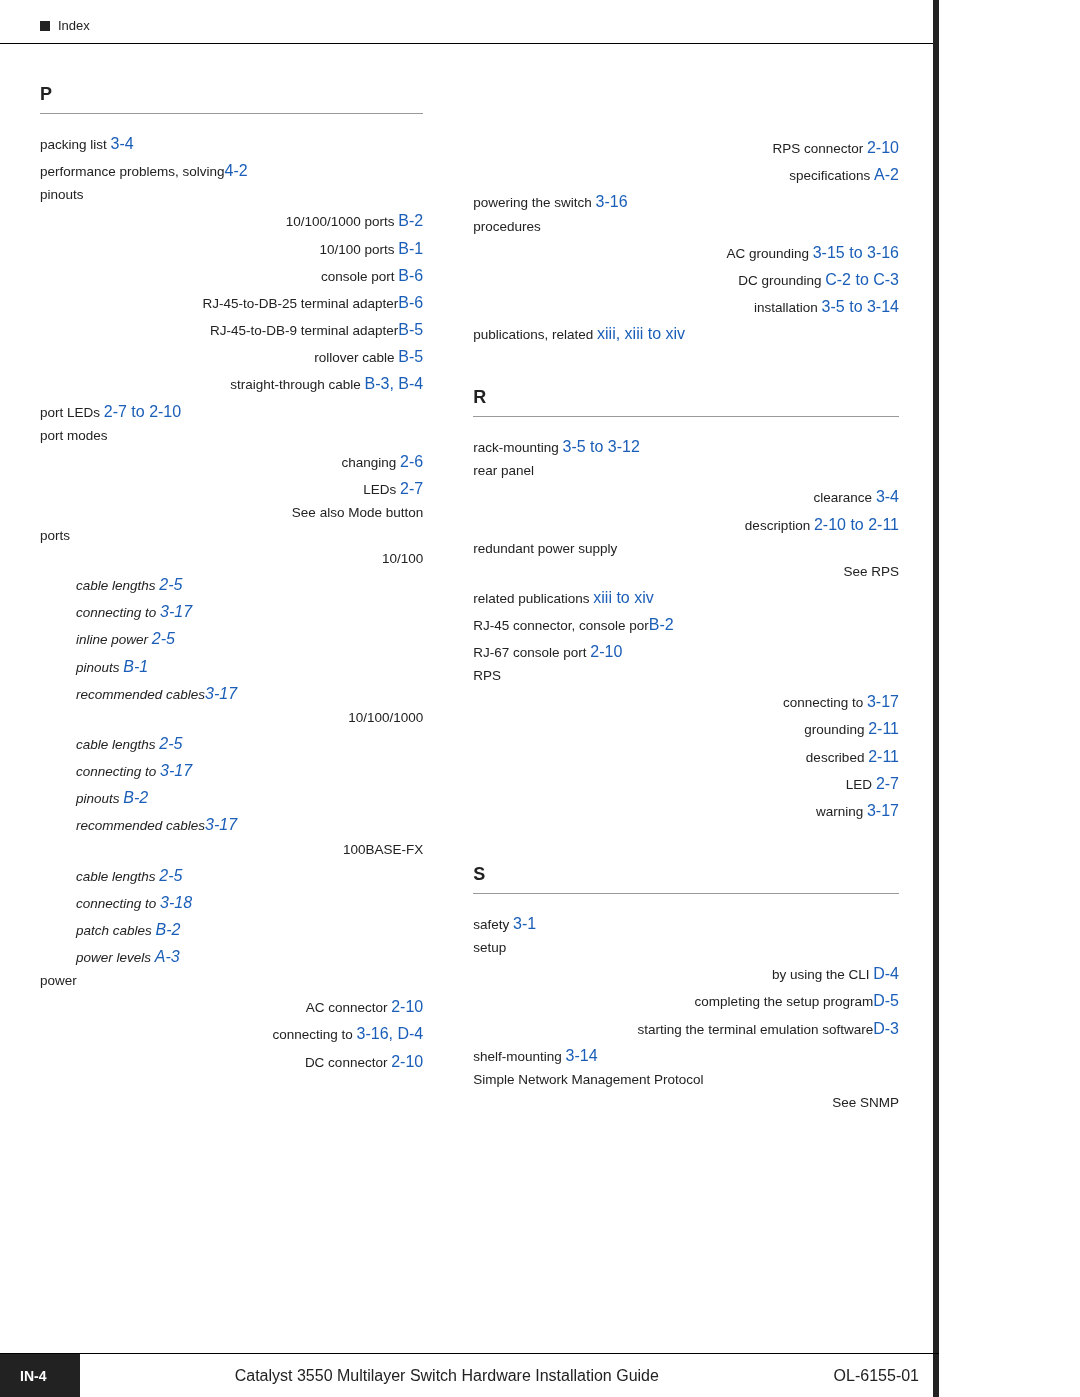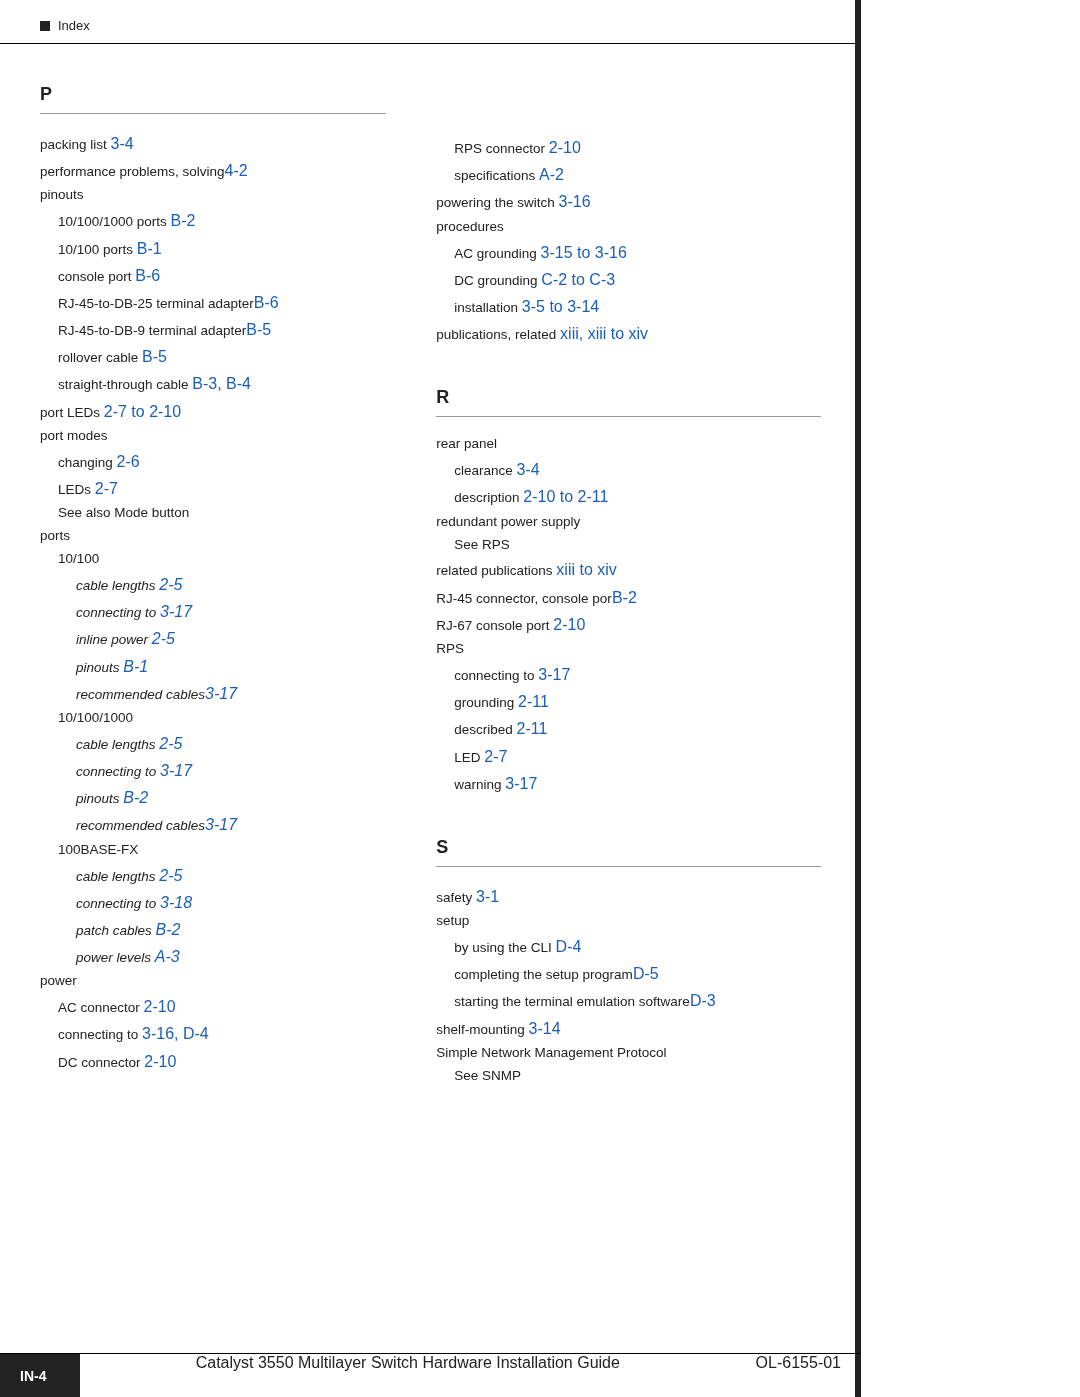--- a/index.html
+++ b/index.html
@@ -6,21 +6,21 @@
     body {
       font-family: Arial, Helvetica, sans-serif;
       font-size: 13.5px;
       color: #222;
       background: #fff;
       width: 1080px;
       min-height: 1397px;
       position: relative;
     }
     .page-container {
-      width: 861px;
+      width: 939px;
       min-height: 1397px;
       padding: 0;
       position: relative;
     }
     .header {
       display: flex;
       align-items: center;
       padding: 18px 40px 10px 40px;
       border-bottom: 1px solid #000;
     }
@@ -64,37 +64,38 @@
     .index-entry {
       line-height: 1.7;
       color: #222;
     }
     .index-entry.level0 {
       margin-left: 0px;
       font-weight: normal;
     }
     .index-entry.level1 {
       margin-left: 18px;
+      text-align: right;
     }
     .index-entry.level2 {
       margin-left: 36px;
       font-style: italic;
     }
     .page-ref {
       color: #1a5eb8;
       font-size: 16px;
     }
     .footer {
       position: absolute;
       bottom: 0;
       left: 0;
       right: 0;
       height: 44px;
       display: flex;
-      align-items: flex-start;
+      align-items: center;
       border-top: 1px solid #000;
     }
     .footer-left {
       background: #222;
       color: #fff;
       font-size: 14px;
       font-weight: bold;
       padding: 8px 20px;
       height: 100%;
       display: flex;
@@ -267,20 +268,23 @@
         <div class="index-entry level0">
           <span>publications, related </span><span class="page-ref">xiii, xiii to xiv</span>
         </div>
       </div>
 
       <div style="margin-top:40px;">
         <div class="section-letter">R</div>
         <hr class="section-divider">
 
         <div class="index-entry level0">
+          <span>rack-mounting  </span><span class="page-ref">3-5 to 3-12</span>
+        </div>
+        <div class="index-entry level0">
           <span>rear panel</span>
         </div>
         <div class="index-entry level1">
           <span>clearance  </span><span class="page-ref">3-4</span>
         </div>
         <div class="index-entry level1">
           <span>description  </span><span class="page-ref">2-10 to 2-11</span>
         </div>
         <div class="index-entry level0">
           <span>redundant power supply</span>

